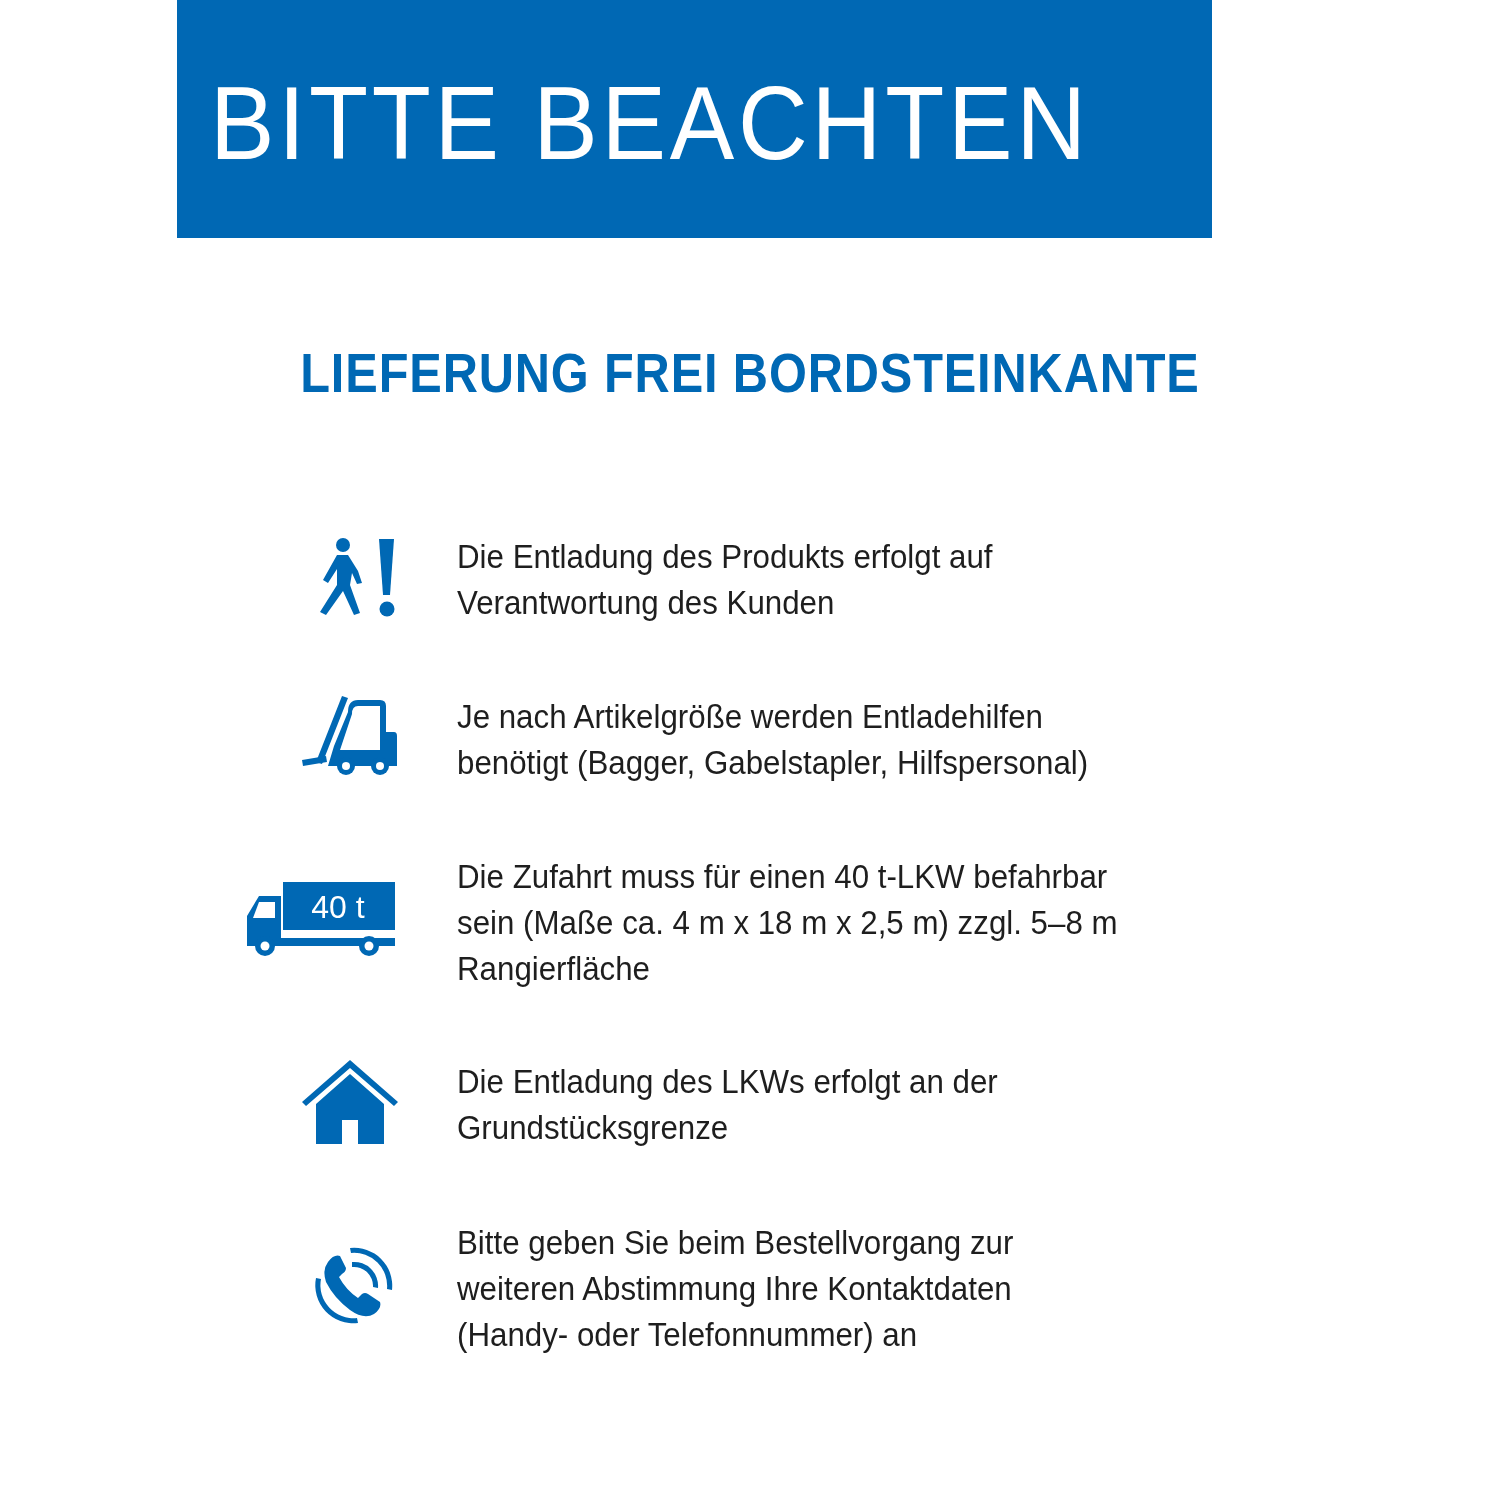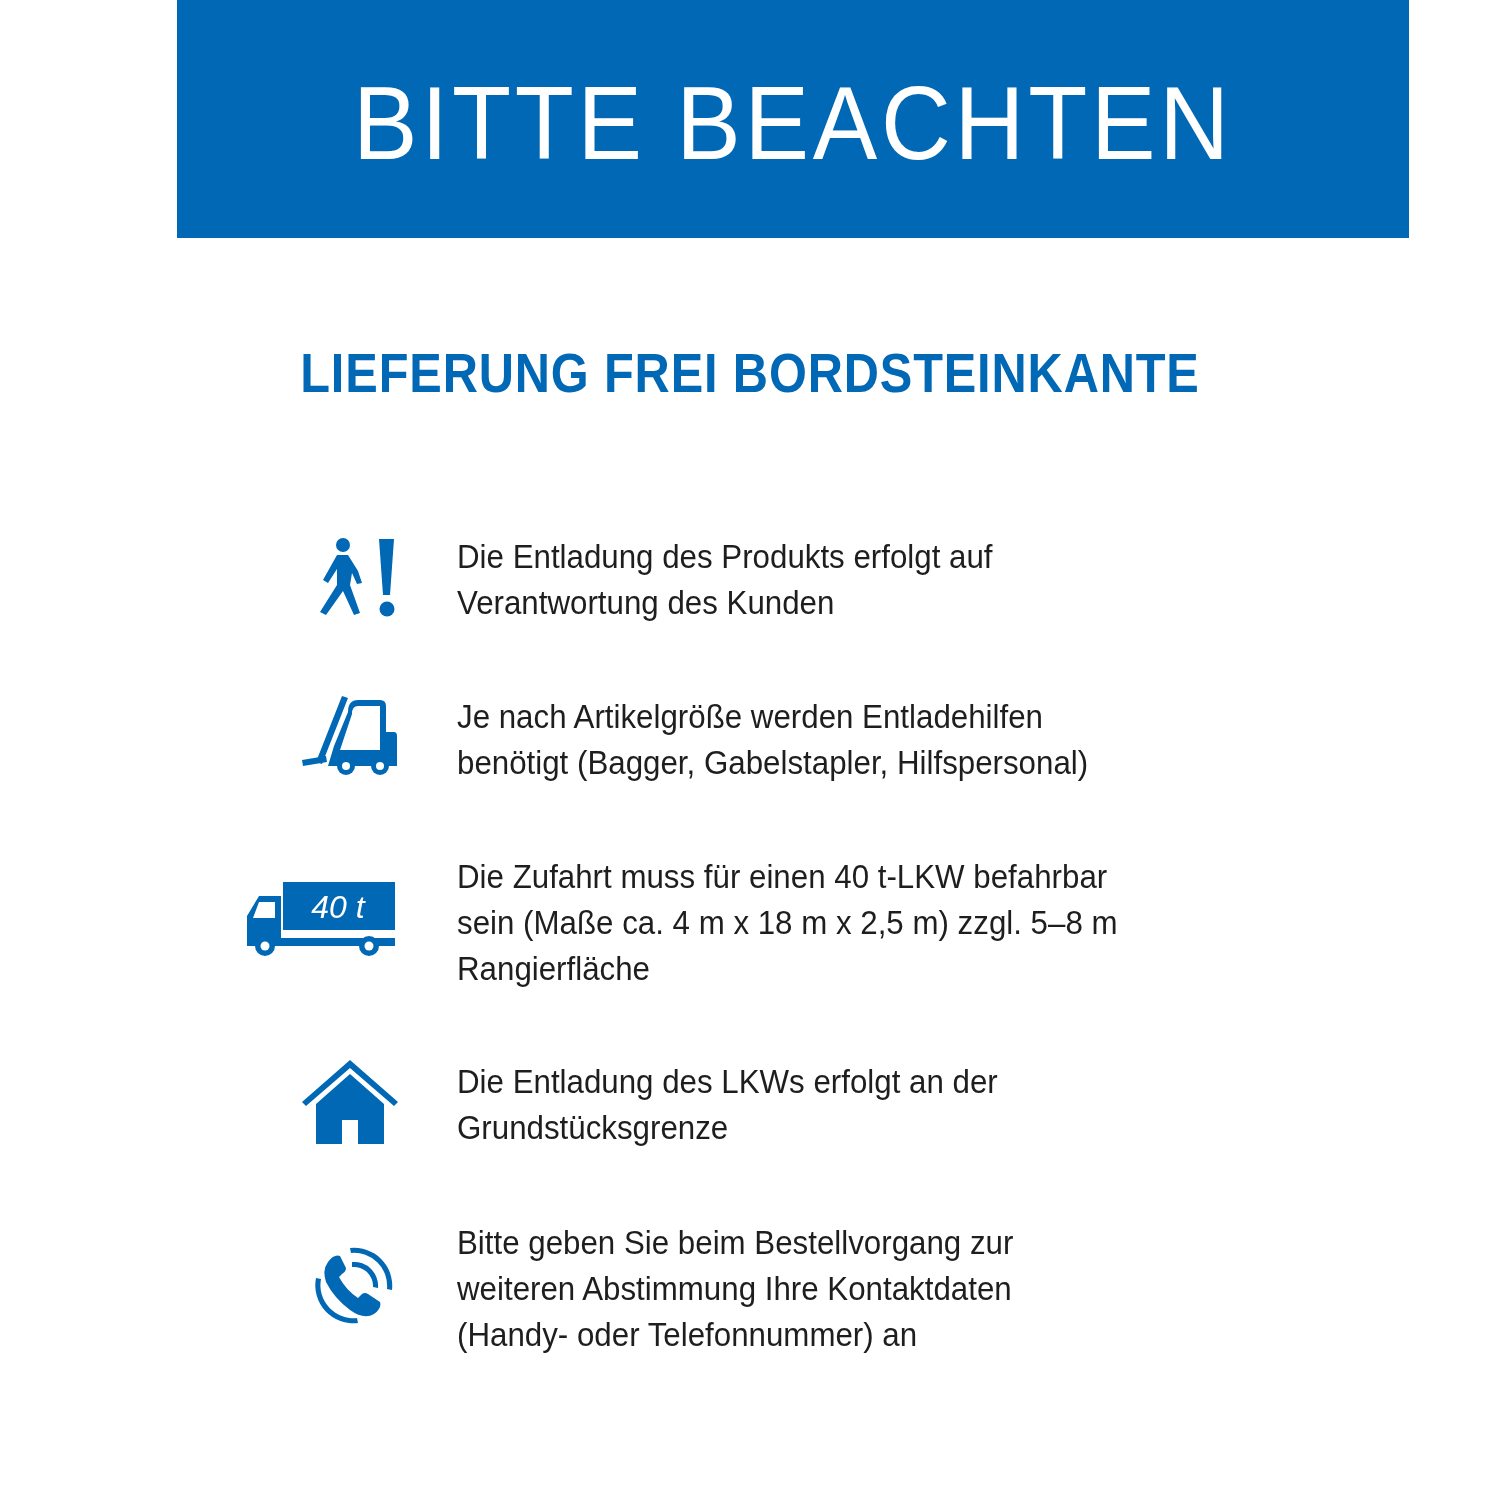--- a/index.html
+++ b/index.html
@@ -1,31 +1,31 @@
 <!DOCTYPE html>
 <html><head>
   <meta charset="utf-8">
   <style>
     html, body { margin: 0; padding: 0; background: #ffffff; }
     body { width: 1500px; height: 1500px; position: relative; overflow: hidden; font-family: "Liberation Sans", sans-serif; }
     .banner {
-      position: absolute; left: 177px; top: 0; width: 1232px; height: 238px;
-      background: #0068b4; display: flex; align-items: center; justify-content: center;
+      position: absolute; left: 177px; top: 0; width: 1035px; height: 238px;
+      background: #0068b4; display: flex; align-items: center; justify-content: flex-start;
     }
     .banner-title {
       color: #ffffff; font-family: "Liberation Sans", sans-serif; font-size: 104px;
       letter-spacing: 4px; transform: scaleX(0.93); white-space: nowrap; margin-top: 8px;
     }
     .subtitle {
       position: absolute; left: 0; width: 1500px; top: 340px; text-align: center;
       color: #0068b4; font-family: "Liberation Sans", sans-serif; font-weight: bold;
       font-size: 56px; letter-spacing: 1px; transform: scaleX(0.87); white-space: nowrap;
     }
     .row { position: absolute; left: 0; width: 1500px; }
-    .icon { position: absolute; font-style: italic; }
+    .icon { position: absolute; }
     .icon svg { display: block; }
     .text {
       position: absolute; left: 457px; color: #1e1e1e;
       font-family: "Liberation Sans", sans-serif; font-size: 34px; line-height: 46px;
       transform-origin: left top; transform: scaleX(0.92); white-space: nowrap;
     }
     .line { display: block; }
   </style>
 </head>
 <body>

